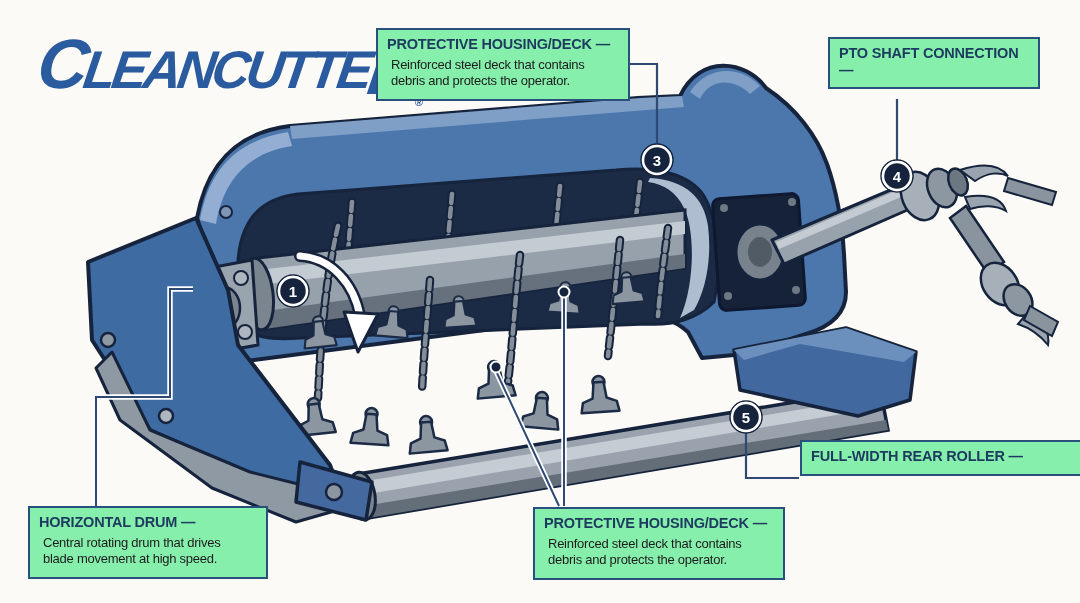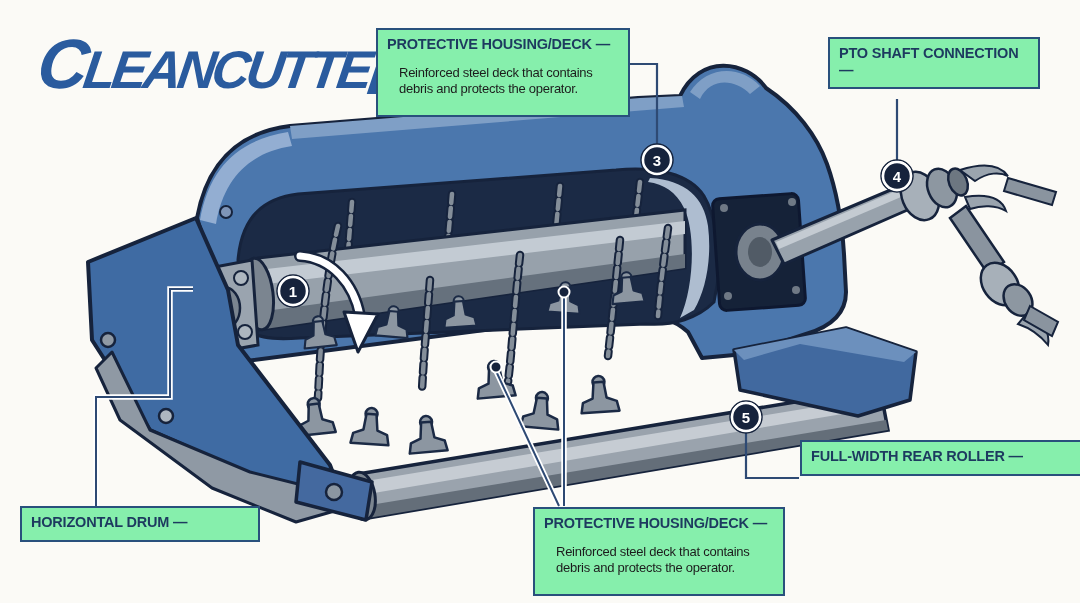--- a/index.html
+++ b/index.html
@@ -22,25 +22,25 @@
   
   .callout{
     position:absolute;background:#86efac;border:2px solid #29507c;
     padding:6px 14px 7px 9px;box-sizing:border-box;
   }
   .callout h3{
     margin:0 0 2px 0;font-size:14.5px;line-height:1.15;
     color:#1d3a5f;letter-spacing:-0.2px;font-weight:bold;
   }
   .callout p{
-    margin:12px;font-size:13px;line-height:1.22;color:#1c1c1c;letter-spacing:-0.25px;
+    margin:4px;font-size:13px;line-height:1.22;color:#1c1c1c;letter-spacing:-0.25px;
   }
   #box-housing-top{left:376px;top:28px;width:254px;}
   #box-pto{left:828px;top:37px;width:212px;}
-  #box-drum{left:20px;top:506px;width:240px;}
+  #box-drum{left:28px;top:506px;width:240px;}
   #box-housing-bottom{left:533px;top:507px;width:252px;}
   #box-roller{left:800px;top:440px;width:288px;}
   svg{position:absolute;left:0;top:0;}
   text.badge-num{
     font-family:"Liberation Sans", sans-serif;font-size:15px;font-weight:bold;
     fill:#ffffff;text-anchor:middle;
   }
 </style>
 </head>
 <body>
@@ -225,20 +225,21 @@
   <h3>PROTECTIVE HOUSING/DECK —</h3>
   <p>Reinforced steel deck that contains debris and protects the operator.</p>
 </div>
 
 <div class="callout" id="box-pto">
   <h3>PTO SHAFT CONNECTION —</h3>
 </div>
 
 <div class="callout" id="box-drum">
   <h3>HORIZONTAL DRUM —</h3>
+  <p>Central rotating drum that drives blade movement at high speed.</p>
 </div>
 
 <div class="callout" id="box-housing-bottom">
   <h3>PROTECTIVE HOUSING/DECK —</h3>
   <p>Reinforced steel deck that contains debris and protects the operator.</p>
 </div>
 
 <div class="callout" id="box-roller">
   <h3>FULL-WIDTH REAR ROLLER —</h3>
 </div>

